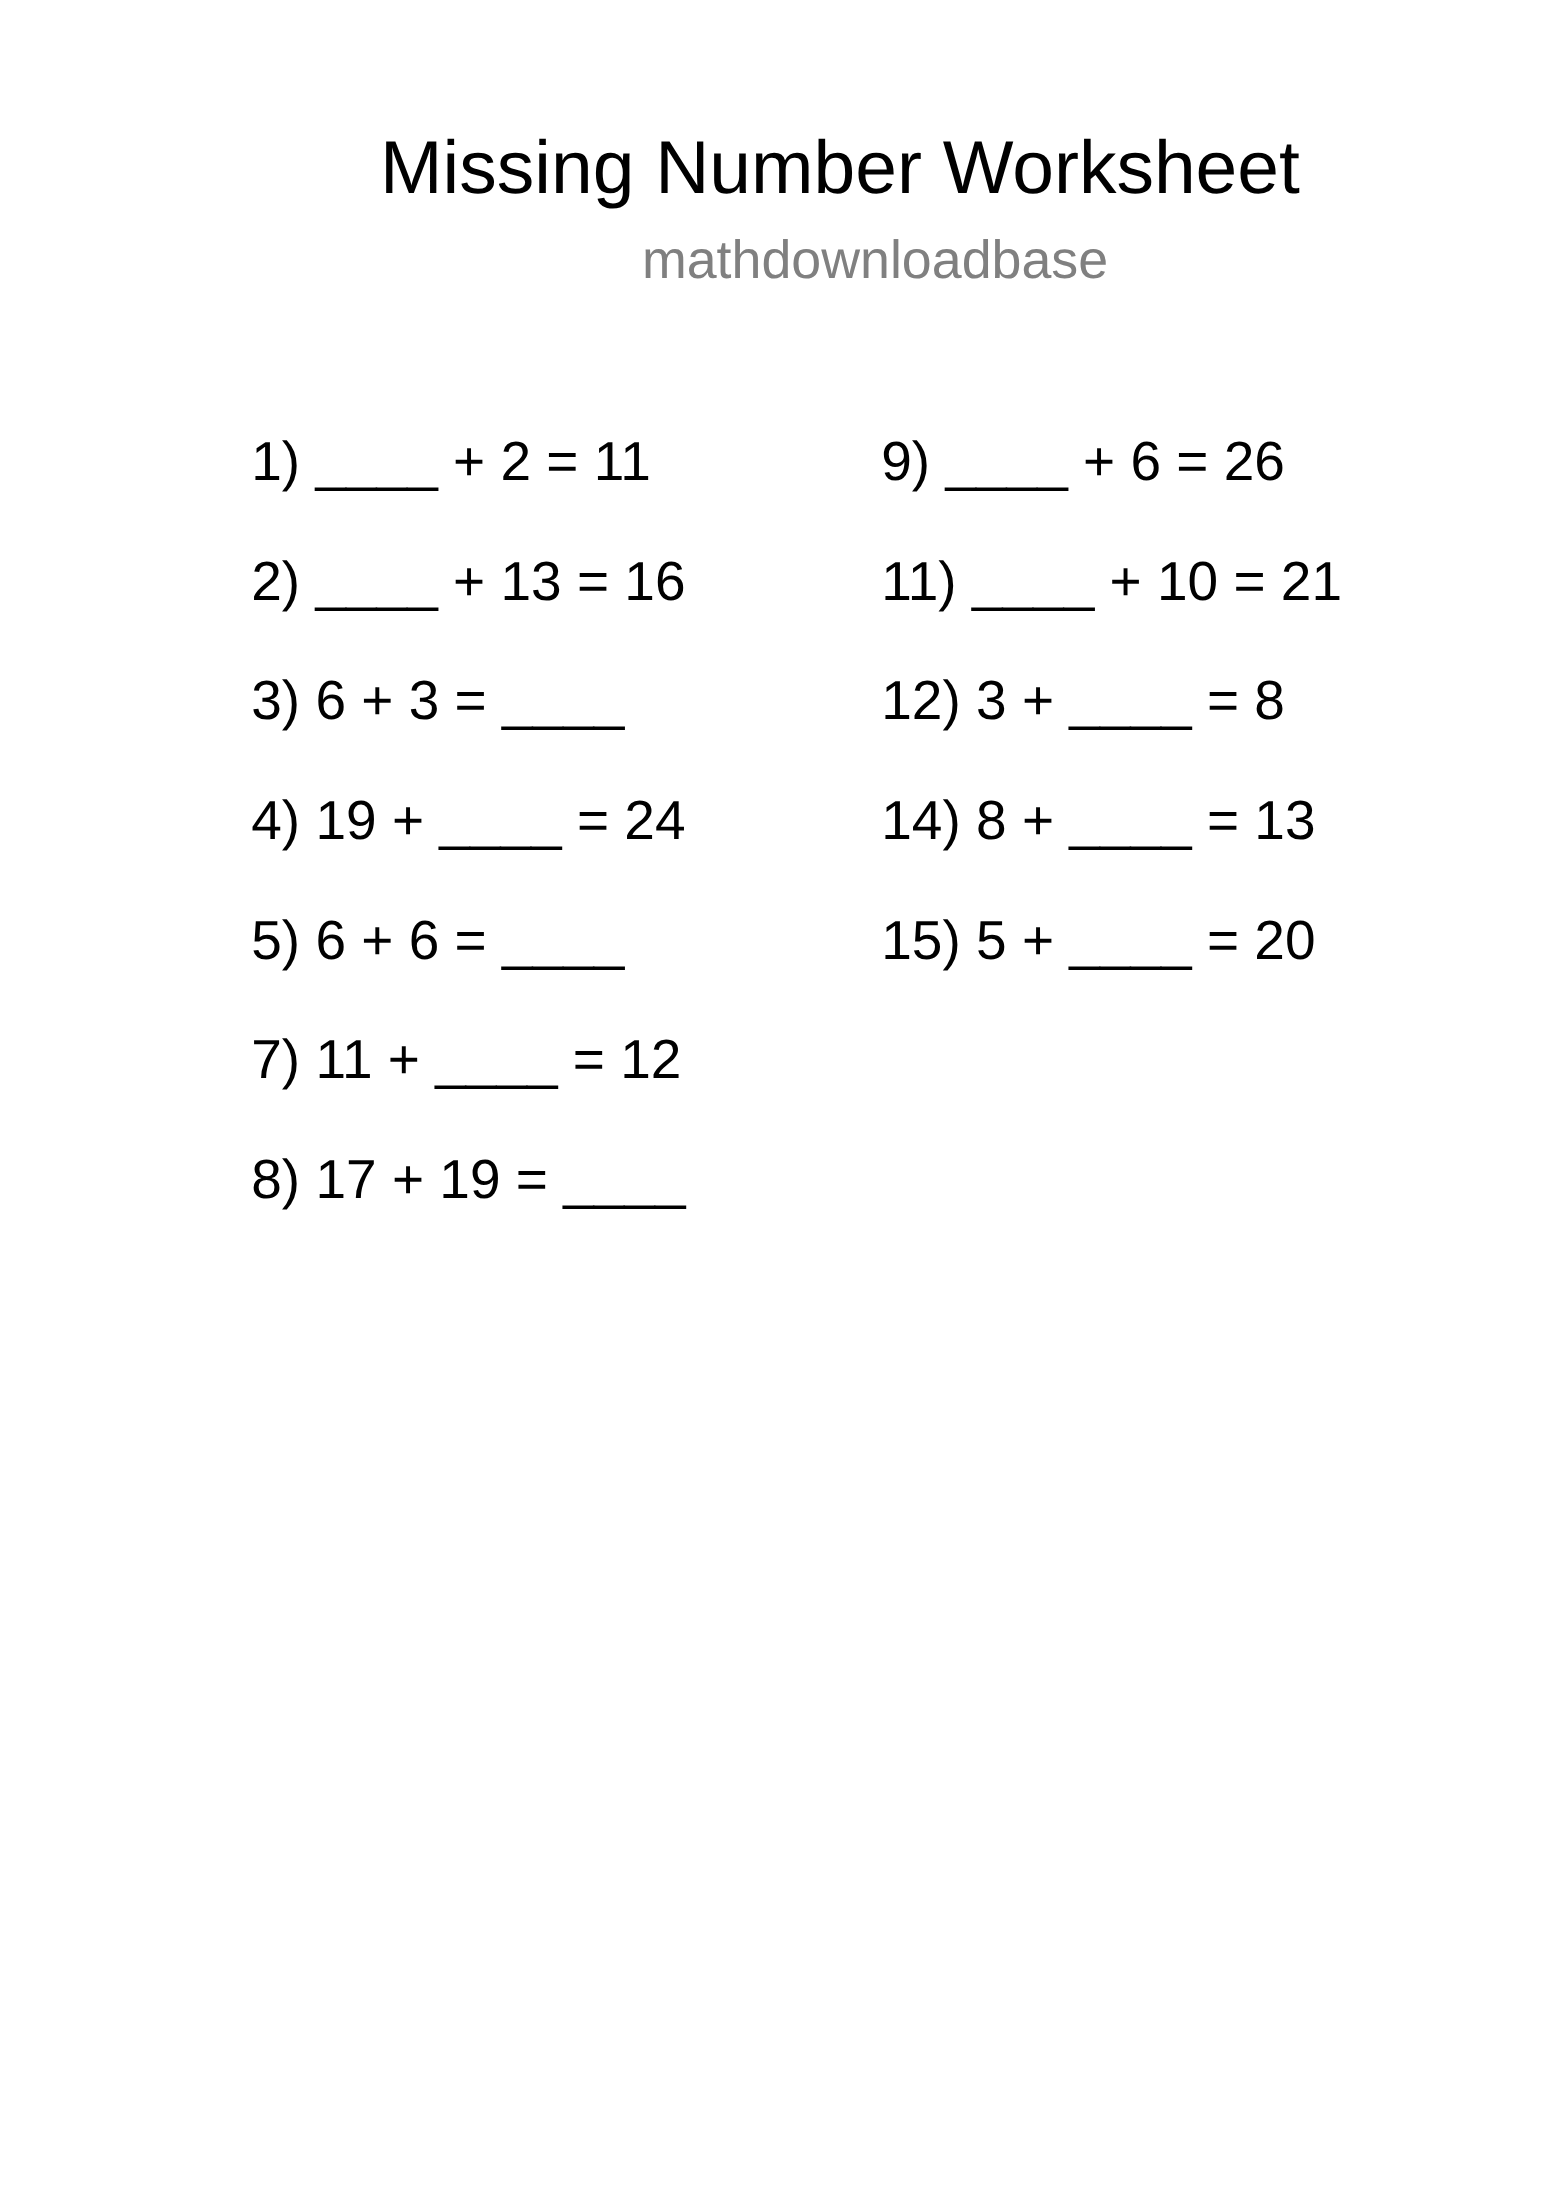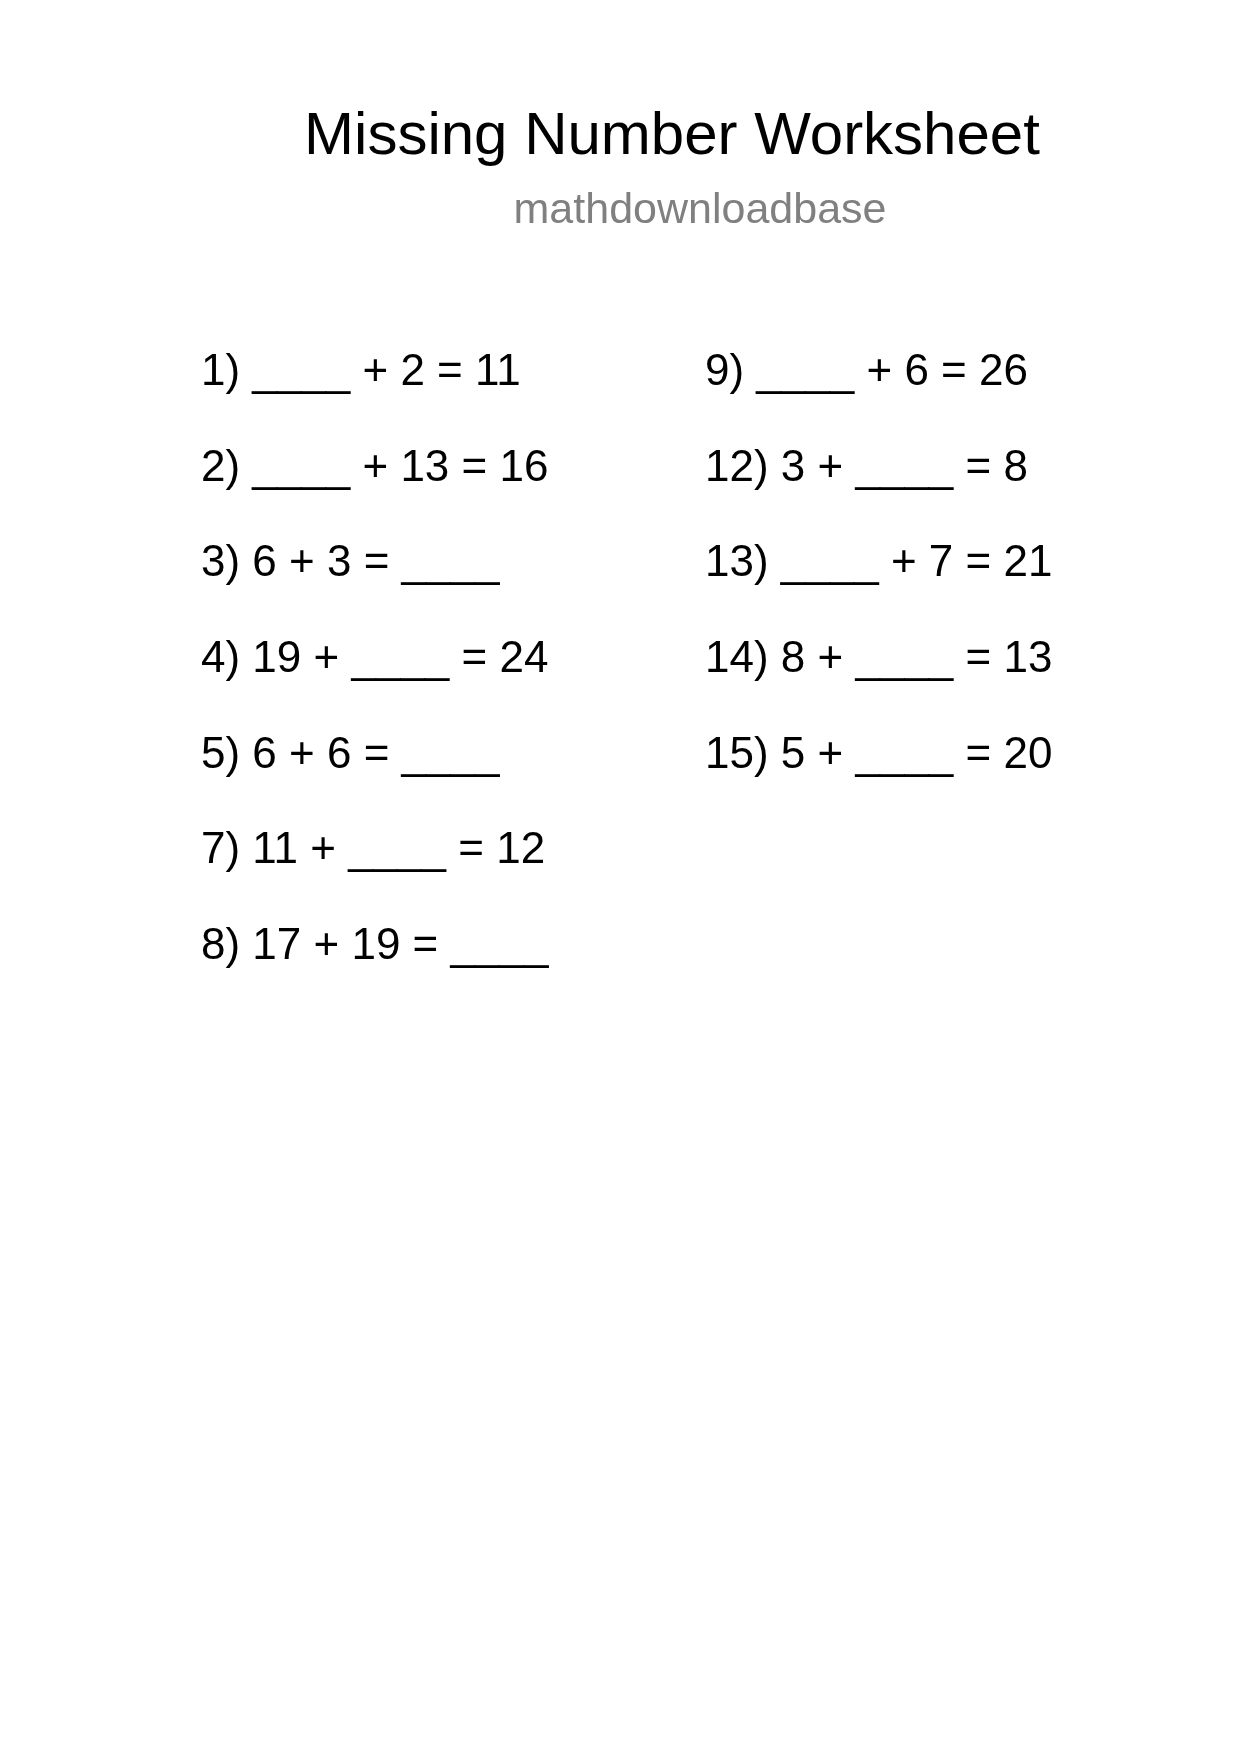--- a/index.html
+++ b/index.html
@@ -60,17 +60,17 @@
   <div class="problem">2) ____ + 13 = 16</div>
   <div class="problem">3) 6 + 3 = ____</div>
   <div class="problem">4) 19 + ____ = 24</div>
   <div class="problem">5) 6 + 6 = ____</div>
   <div class="problem">7) 11 + ____ = 12</div>
   <div class="problem">8) 17 + 19 = ____</div>
 </div>
 
 <div class="col right">
   <div class="problem">9) ____ + 6 = 26</div>
+  <div class="problem">11) ____ + 10 = 21</div>
   <div class="problem">12) 3 + ____ = 8</div>
-  <div class="problem">13) ____ + 7 = 21</div>
   <div class="problem">14) 8 + ____ = 13</div>
   <div class="problem">15) 5 + ____ = 20</div>
 </div>
 
 </body></html>

